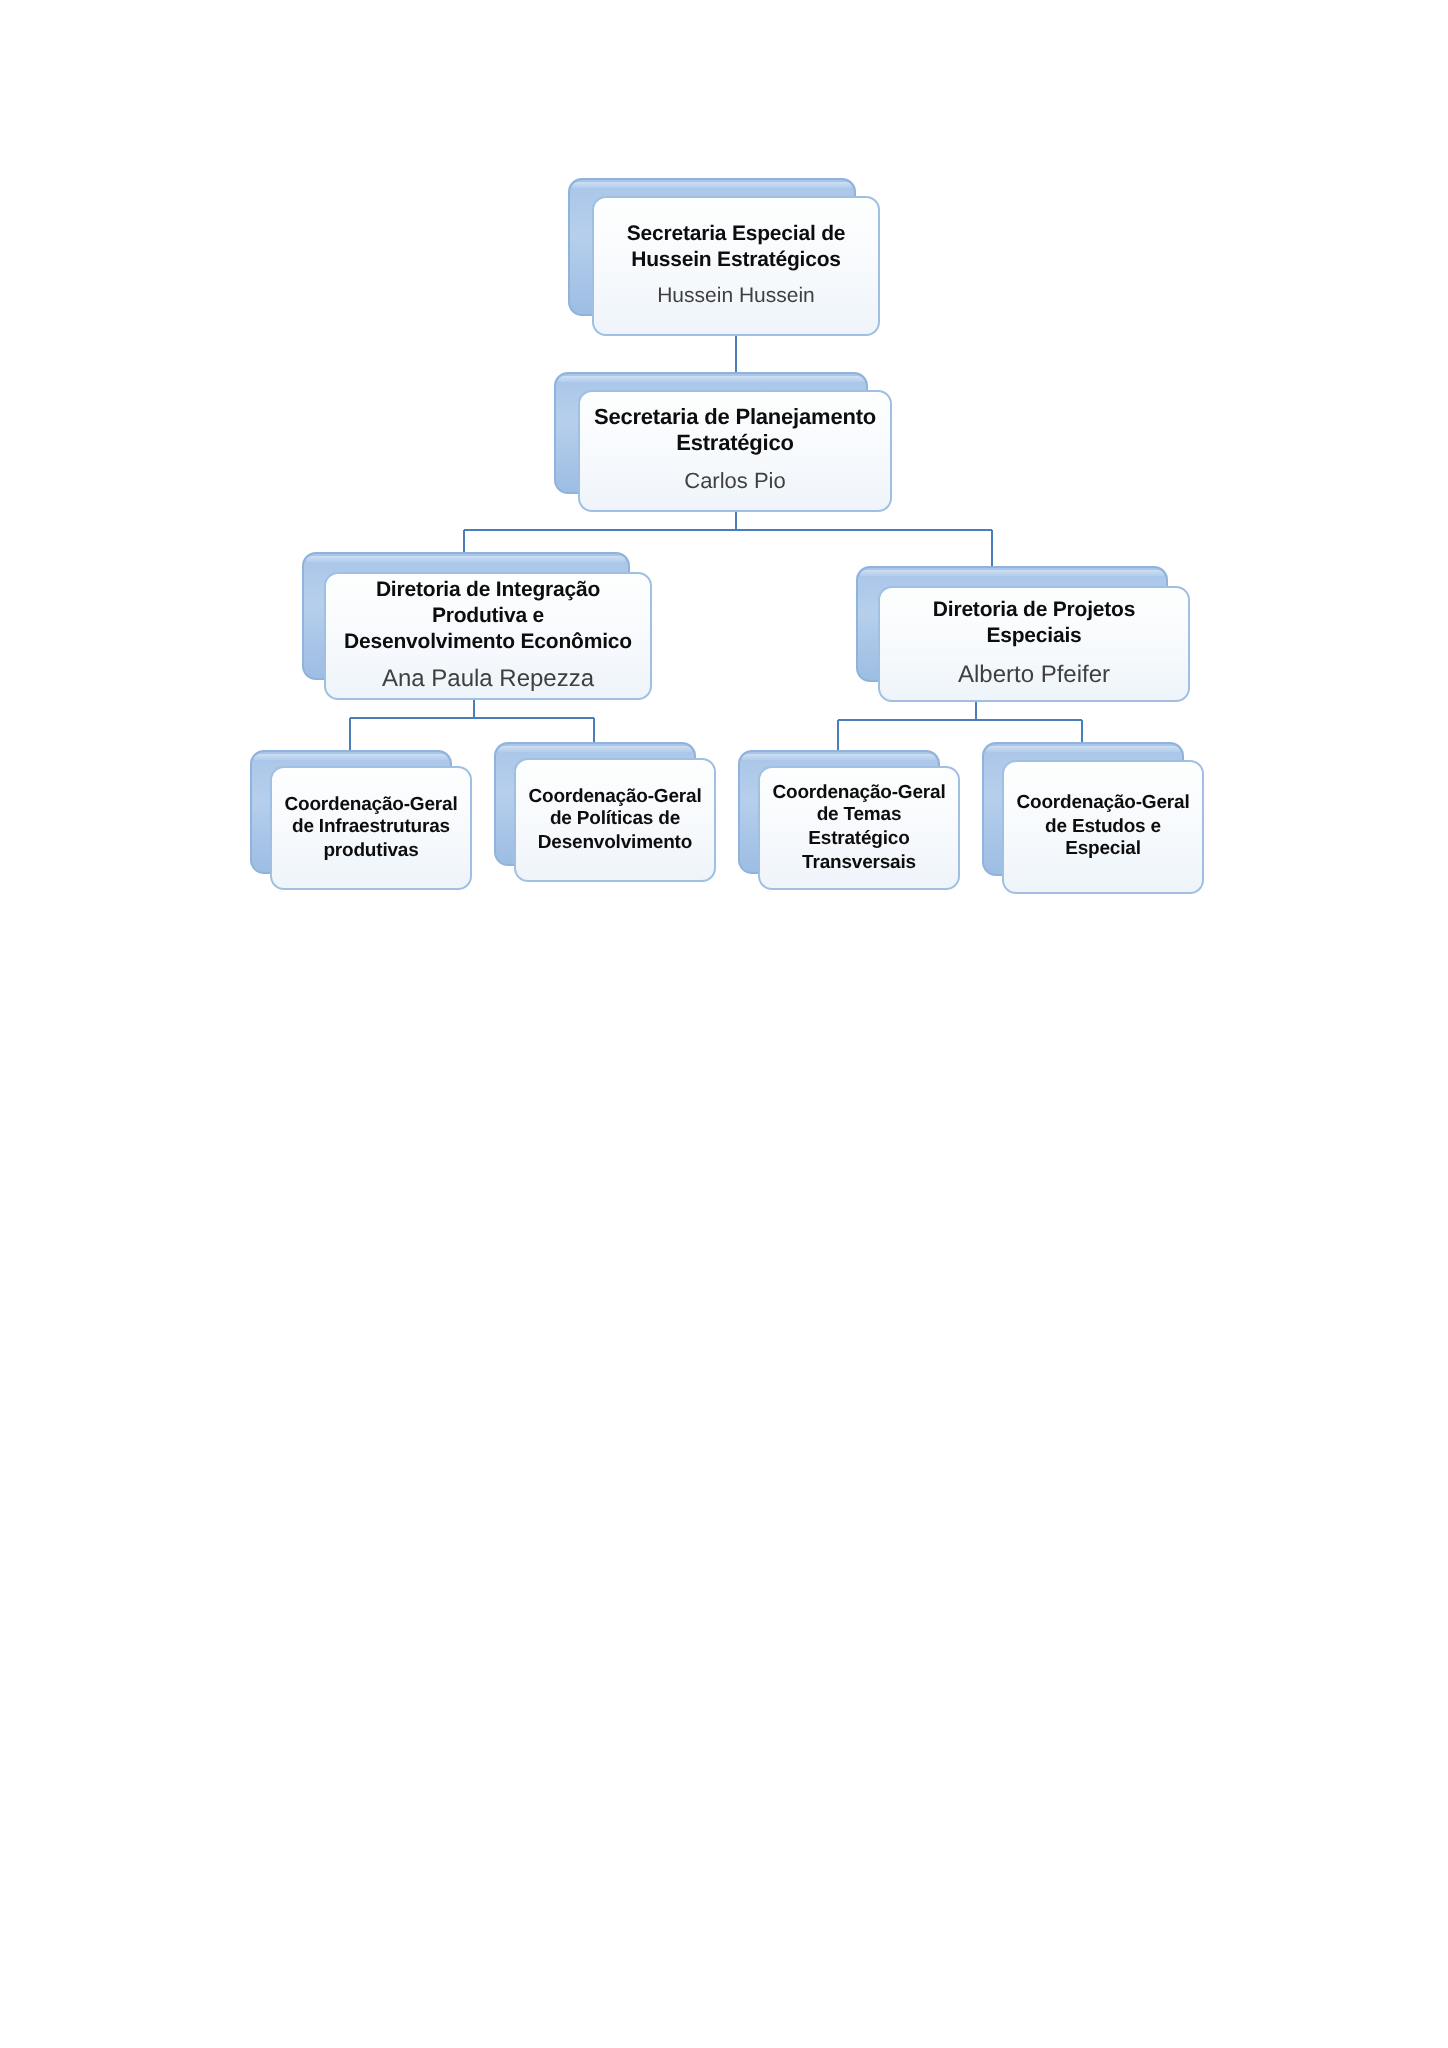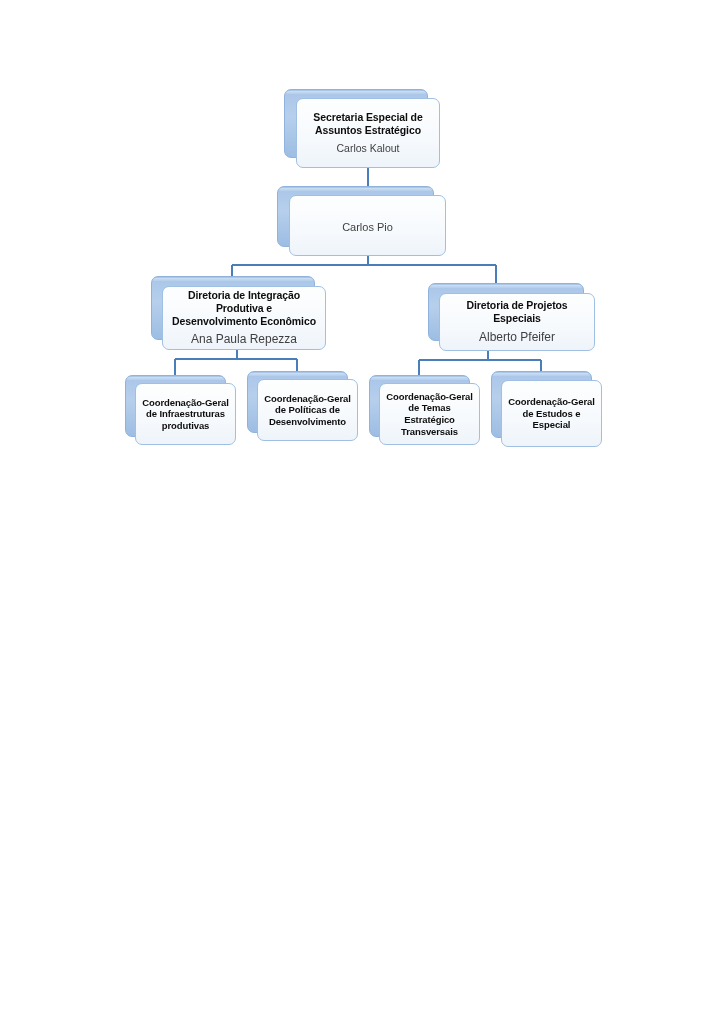--- a/index.html
+++ b/index.html
@@ -118,29 +118,33 @@
       <line x1="419" y1="360" x2="419" y2="376"></line>
       <line x1="541" y1="360" x2="541" y2="376"></line>
     </g>
   </svg>
 
   <div class="node lvl1" style="left:284px; top:89px; width:156px; height:79px;">
     <div class="node-shadow" style="width:144px; height:69px;"></div>
     <div class="node-front" style="left:12px; top:9px; width:144px; height:70px; padding:0 6px;">
       <div class="node-title">
         <div>Secretaria Especial de</div>
-        <div>Assuntos Estratégico</div>
-      </div>
-      <div class="node-person">Carlos Kalout</div>
+        <div>Hussein Estratégicos</div>
+      </div>
+      <div class="node-person">Hussein Hussein</div>
     </div>
   </div>
 
   <div class="node lvl2" style="left:277px; top:186px; width:169px; height:70px;">
     <div class="node-shadow" style="width:157px; height:61px;"></div>
     <div class="node-front" style="left:12px; top:9px; width:157px; height:61px; padding:0 5px;">
+      <div class="node-title">
+        <div>Secretaria de Planejamento</div>
+        <div>Estratégico</div>
+      </div>
       <div class="node-person">Carlos Pio</div>
     </div>
   </div>
 
   <div class="node lvl3" style="left:151px; top:276px; width:175px; height:74px;">
     <div class="node-shadow" style="width:164px; height:64px;"></div>
     <div class="node-front" style="left:11px; top:10px; width:164px; height:64px; padding:4px 3px;">
       <div class="node-title">
         <div>Diretoria de Integração</div>
         <div>Produtiva e</div>

